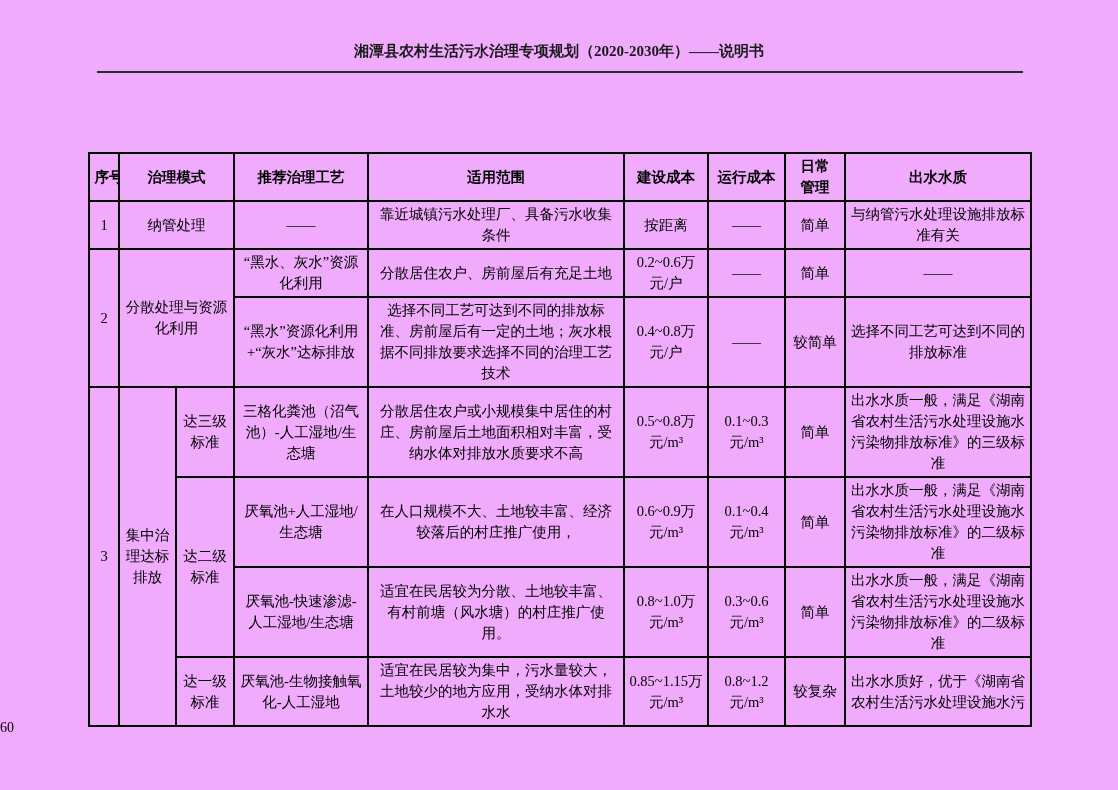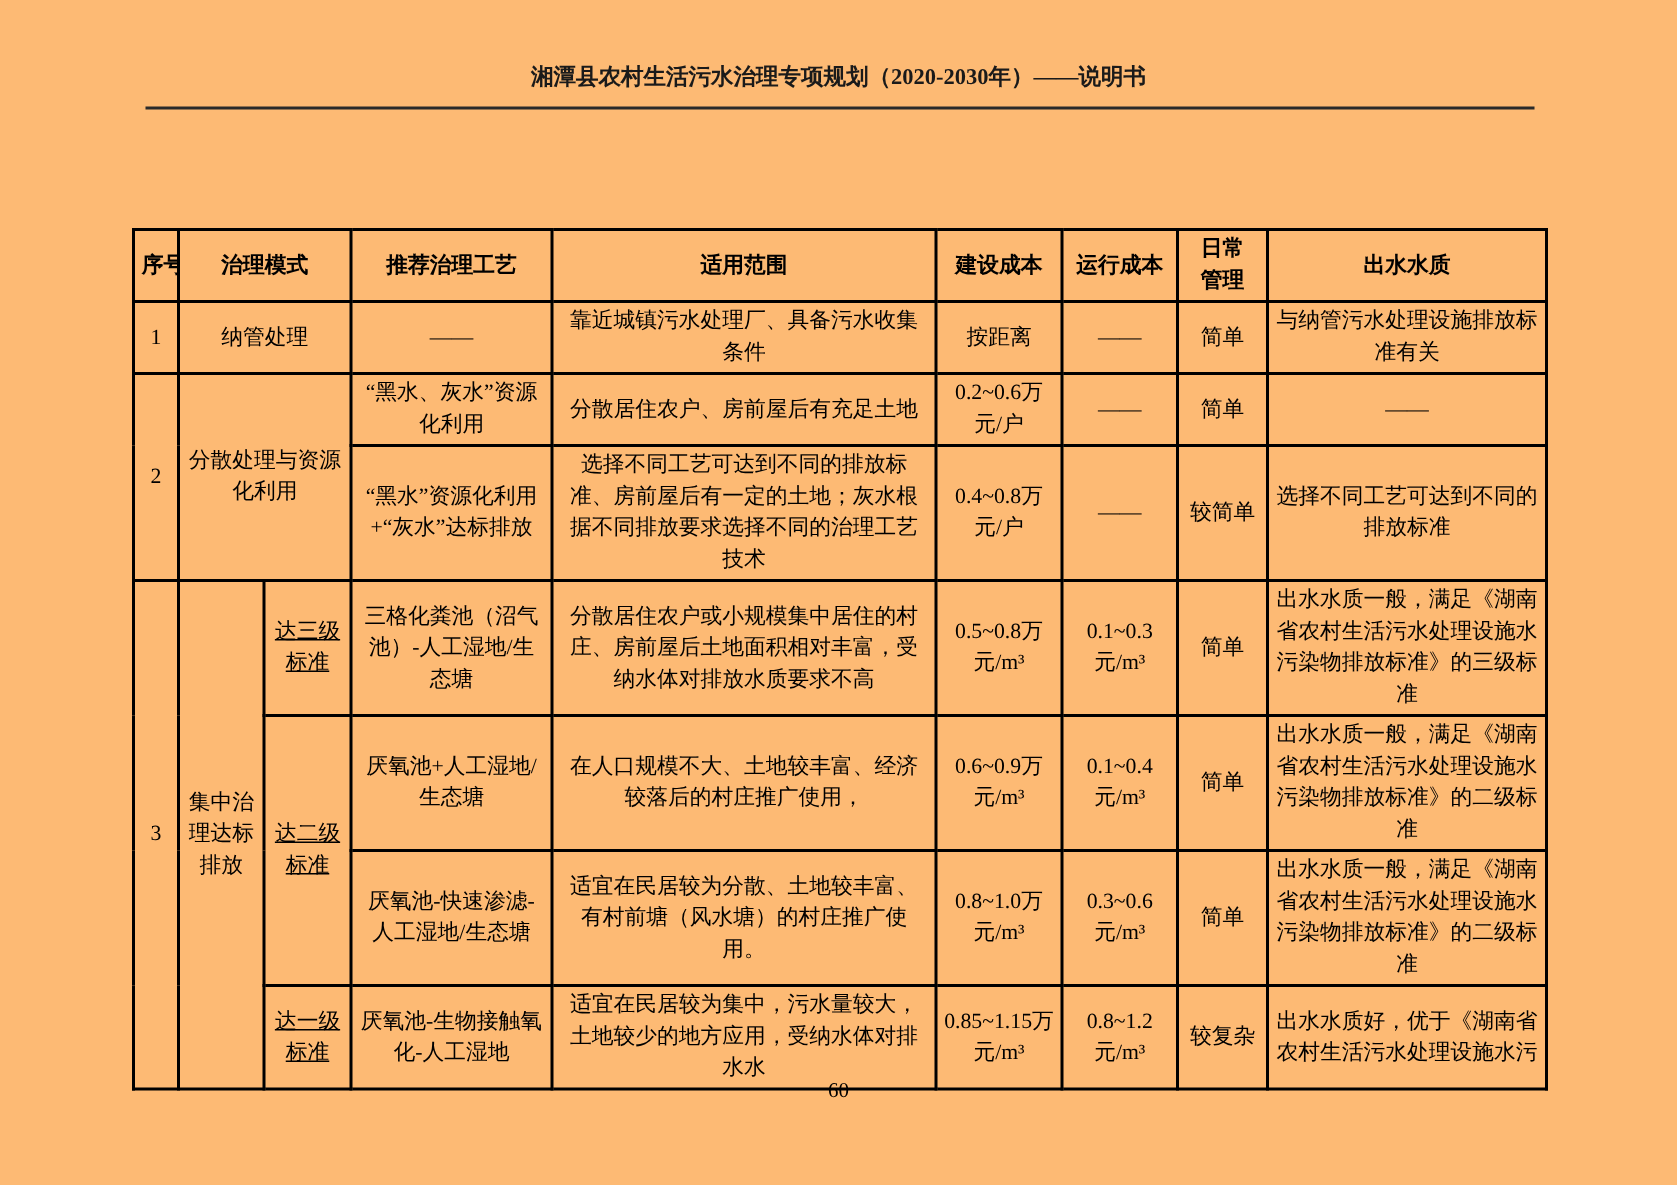--- a/index.html
+++ b/index.html
@@ -2,21 +2,21 @@
 <html><head>
 <meta charset="utf-8">
 <style>
   * { margin: 0; padding: 0; box-sizing: border-box; }
   html, body { background: #ffffff; }
   body {
     width: 1118px; height: 790px; position: relative;
     font-family: "Liberation Serif", "DejaVu Serif", serif;
     color: #000;
   }
-  .page { position: absolute; inset: 0; background: #fdba74; }
+  .page { position: absolute; inset: 0; background: #f0abfc; }
   .running-header {
     position: absolute; top: 42px; left: 0; width: 100%;
     text-align: center; font-size: 15px; font-weight: bold; color: #1a1a1a;
   }
   .header-rule {
     position: absolute; top: 71px; left: 97px; width: 926px; height: 2px;
     background: #2a2a2a;
   }
   .table-title {
     position: absolute; top: 119px; left: 0; width: 100%;
@@ -31,27 +31,27 @@
     border: 2px solid #000; vertical-align: middle;
     text-align: center; padding: 2px 4px; overflow: hidden;
   }
   table.cmp th { font-weight: bold; padding: 2px 2px; }
   .narrow-head { width: 34px; margin: 0 auto; }
   td.c-proc, td.c-scope, td.c-eff { text-align: justify; text-justify: inter-ideograph; padding: 2px 7px; border-radius: 17px; }
   td.c-build { padding: 2px 10px; border-radius: 10px; }
   td.c-run { padding: 2px 8px; }
   td.c-mgmt { padding: 2px 4px; margin-top: 36px; }
   td.c-mode { padding: 2px 5px; }
-  td.c-std { padding: 2px 4px; text-decoration: underline; }
+  td.c-std { padding: 2px 4px; }
   tr.h44 { height: 44px; } tr.h45 { height: 45px; } tr.h46 { height: 46px; }
   tr.h65 { height: 65px; } tr.h90 { height: 90px; } tr.h86 { height: 86px; }
   tr.h87 { height: 87px; } tr.h48 { height: 48px; padding-left: 44px; }
   .page-number {
     position: absolute; top: 720px; left: 0; width: 100%;
-    text-align: center; font-size: 14px;
+    text-align: left; font-size: 14px;
   }
 </style>
 </head>
 <body>
 
 <div class="page">
 
   <div class="running-header">湘潭县农村生活污水治理专项规划（2020-2030年）——说明书</div>
   <div class="header-rule"></div>
 

